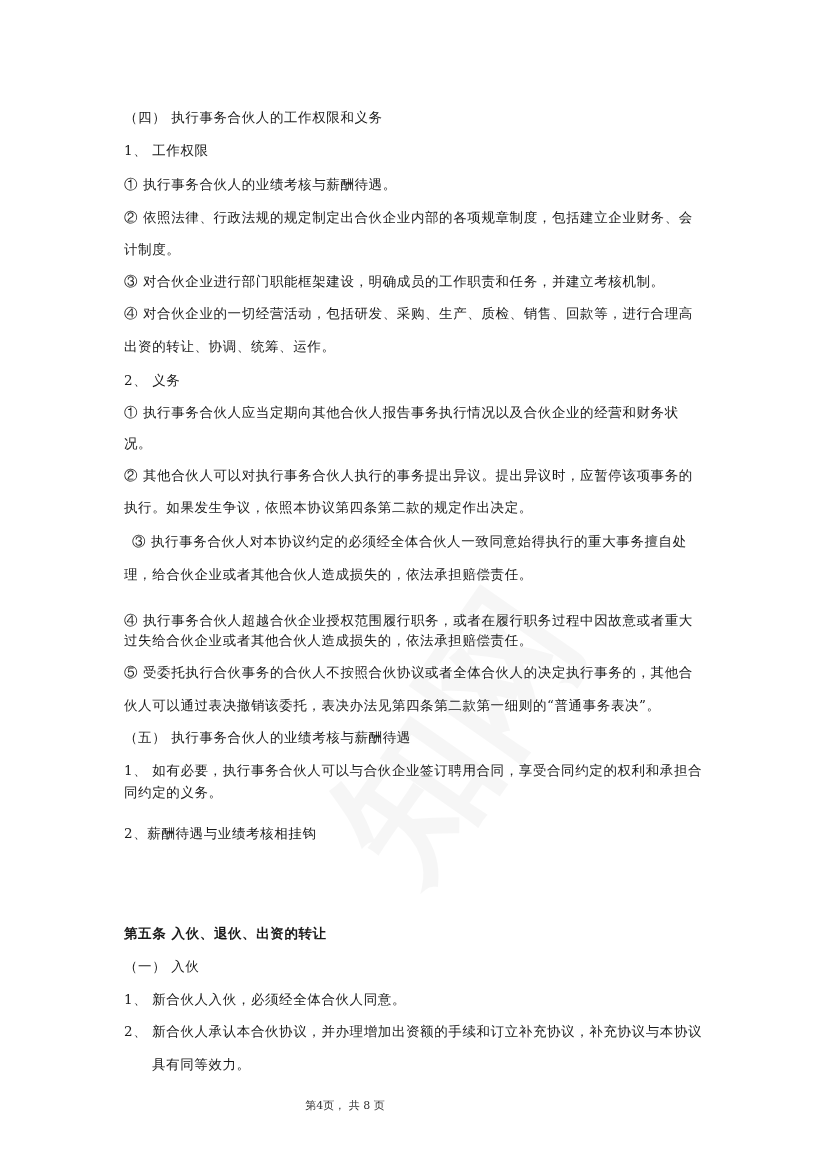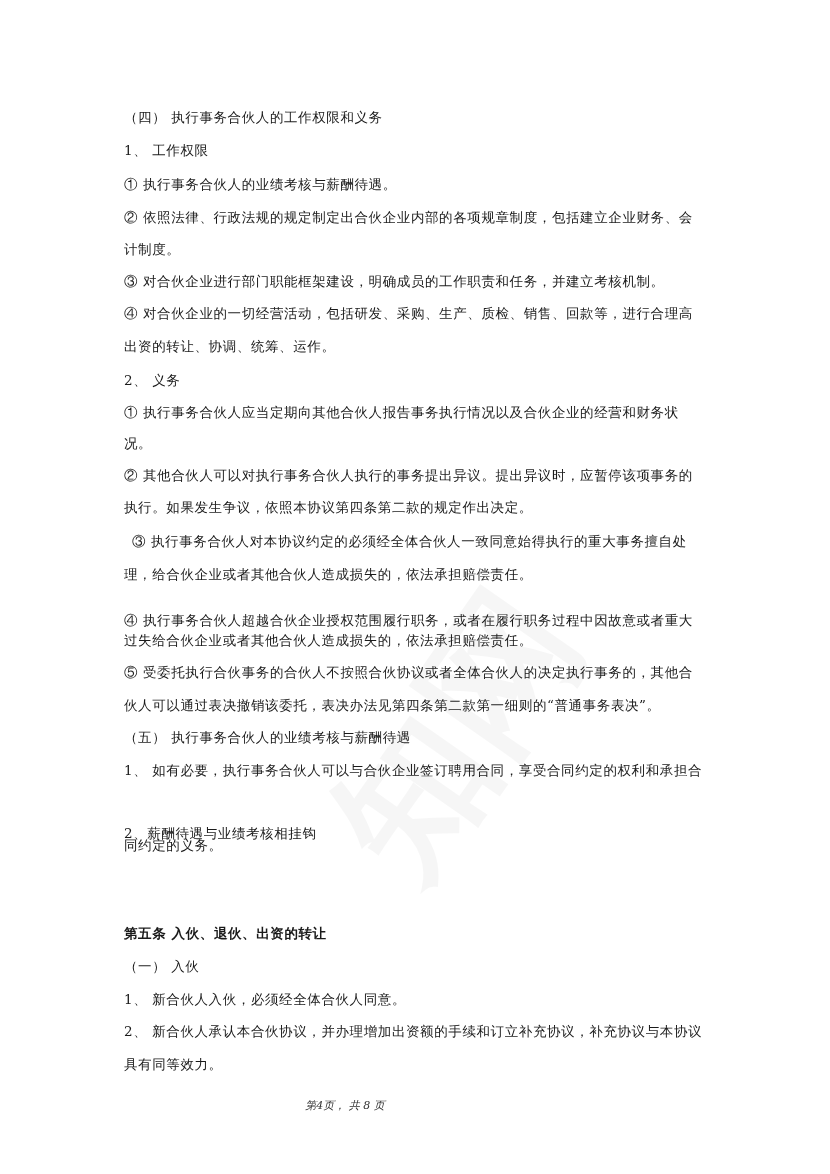--- a/index.html
+++ b/index.html
@@ -1,21 +1,21 @@
 <!DOCTYPE html>
 <html><head>
 <meta charset="utf-8">
 <style>
   html, body { margin:0; padding:0; background:#ffffff; }
   body { width:830px; height:1174px; position:relative; overflow:hidden;
          font-family: "DejaVu Serif", "Liberation Serif", serif; color:#1a1a1a; }
   .page { position:absolute; left:0; top:0; width:830px; height:1174px; }
   .line { position:absolute; left:124px; font-size:13.5px; line-height:18px; white-space:nowrap; letter-spacing:0.6px; }
   .bold { font-weight:bold; }
-  .footer { position:absolute; top:1098px; left:0; width:690px; text-align:center; font-size:11px; color:#333;font-style:italic; }
+  .footer { position:absolute; top:1098px; left:0; width:690px; text-align:center; font-size:11px; color:#333; }
   .watermark { position:absolute; left:330px; top:240px; width:300px; height:900px; pointer-events:none; }
   .wm-text { position:absolute; font-family:"DejaVu Sans", sans-serif; font-weight:bold; font-size:150px; color:rgba(0,0,0,0.035);
              transform:rotate(-55deg); transform-origin:left top; white-space:nowrap; }
 </style>
 </head>
 <body>
 
 <div class="page">
   <div class="watermark">
     <div class="wm-text" style="left:-40px; top:560px;">知网</div>
@@ -36,23 +36,23 @@
       <div class="line" style="top: 466px;">②    其他合伙人可以对执行事务合伙人执行的事务提出异议。提出异议时，应暂停该项事务的</div>
       <div class="line" style="top: 498px;">执行。如果发生争议，依照本协议第四条第二款的规定作出决定。</div>
       <div class="line" style="top: 532px; margin-left: 8px;">③    执行事务合伙人对本协议约定的必须经全体合伙人一致同意始得执行的重大事务擅自处</div>
       <div class="line" style="top: 565px;">理，给合伙企业或者其他合伙人造成损失的，依法承担赔偿责任。</div>
       <div class="line" style="top: 611px;">④    执行事务合伙人超越合伙企业授权范围履行职务，或者在履行职务过程中因故意或者重大</div>
       <div class="line" style="top: 631px;">过失给合伙企业或者其他合伙人造成损失的，依法承担赔偿责任。</div>
       <div class="line" style="top: 663px;">⑤    受委托执行合伙事务的合伙人不按照合伙协议或者全体合伙人的决定执行事务的，其他合</div>
       <div class="line" style="top: 696px;">伙人可以通过表决撤销该委托，表决办法见第四条第二款第一细则的“普通事务表决”。</div>
       <div class="line" style="top: 728px;">（五） 执行事务合伙人的业绩考核与薪酬待遇</div>
       <div class="line" style="top: 761px;">1、  如有必要，执行事务合伙人可以与合伙企业签订聘用合同，享受合同约定的权利和承担合</div>
-      <div class="line" style="top: 837px; font-family: Liberation Serif, serif;">同约定的义务。</div>
+      <div class="line" style="top: 783px;">同约定的义务。</div>
       <div class="line" style="top: 824px;">2、薪酬待遇与业绩考核相挂钩</div>
       <div class="line bold" style="top: 924px;">第五条    入伙、退伙、出资的转让</div>
       <div class="line" style="top: 957px;">（一） 入伙</div>
       <div class="line" style="top: 990px;">1、  新合伙人入伙，必须经全体合伙人同意。</div>
       <div class="line" style="top: 1022px;">2、    新合伙人承认本合伙协议，并办理增加出资额的手续和订立补充协议，补充协议与本协议</div>
-      <div class="line" style="top: 1055px;">具有同等效力。</div>
+      <div class="line" style="top: 1055px; margin-left: 28px;">具有同等效力。</div>
     </div>
 
   <div class="footer">第4页，  共 8 页</div>
 </div>
 
 </body></html>

